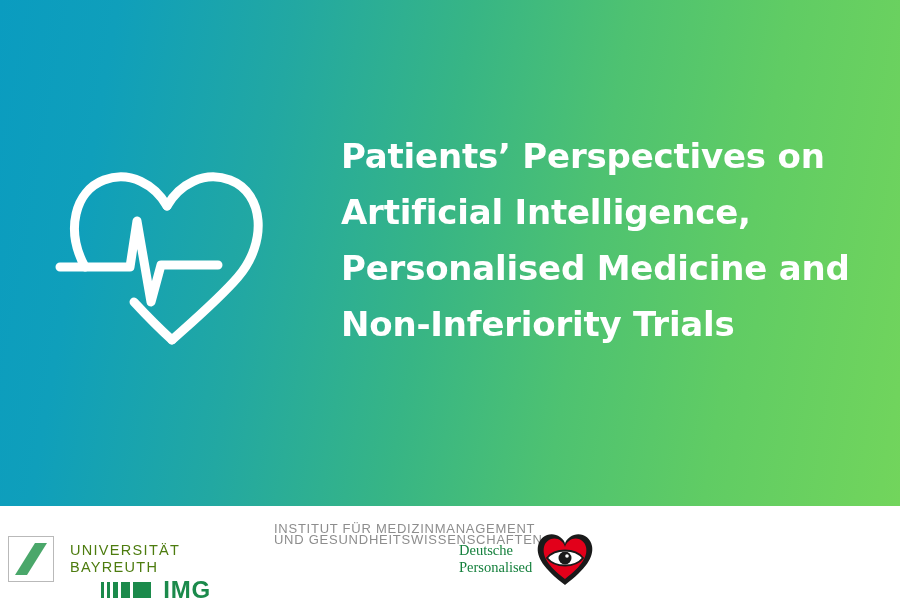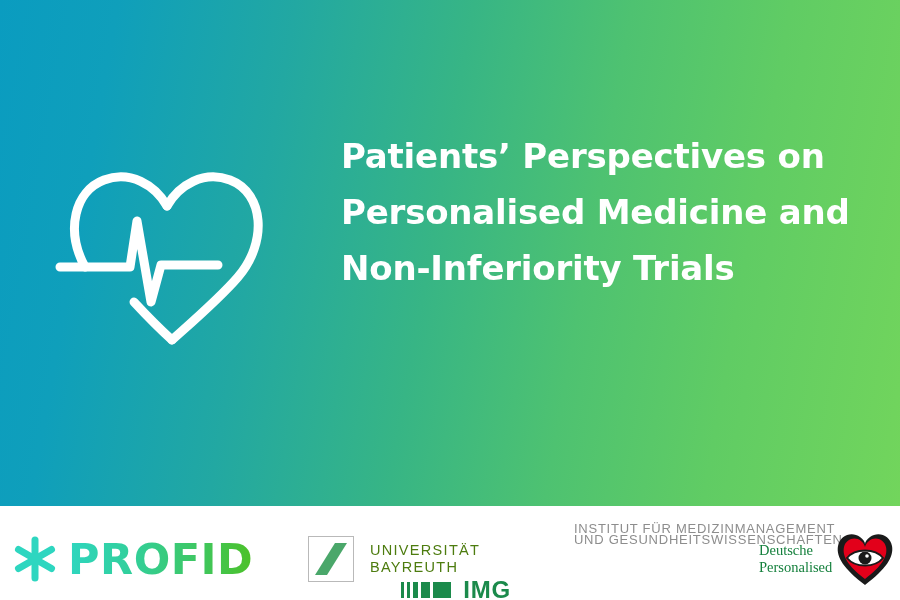--- a/index.html
+++ b/index.html
@@ -207,38 +207,29 @@
                  C 168 136, 140 160, 120 178"></path>
 
         <path d="M120 178 C 109 168, 95 154, 82 140"></path>
 
         <path d="M8 105 H 64 L 70 105 L 78 105 L 85 59 L 99 140 L 109 103 L 116 103 H 166"></path>
       </svg>
     </div>
 
     <div id="title-block">
       <div class="title-line">Patients’ Perspectives on</div>
+      <div class="title-line">Artificial Intelligence,</div>
       <div class="title-line">Personalised Medicine and</div>
       <div class="title-line">Non-Inferiority Trials</div>
     </div>
 
   </div>
 
   <div id="footer">
 
-    <div class="logo-slot" id="logo-profid">
-      <span id="profid-asterisk">
-        <svg viewBox="0 0 46 48" xmlns="http://www.w3.org/2000/svg" stroke="#2ed6c0" stroke-width="7" stroke-linecap="round">
-          <line x1="23" y1="5" x2="23" y2="43"></line>
-          <line x1="6.5" y1="14.5" x2="39.5" y2="33.5"></line>
-          <line x1="6.5" y1="33.5" x2="39.5" y2="14.5"></line>
-        </svg>
-      </span>
-      <span id="profid-word">PROFID</span>
-    </div>
 
     <div class="logo-slot" id="logo-bayreuth">
       <span id="bayreuth-mark">
         <svg viewBox="0 0 44 44" xmlns="http://www.w3.org/2000/svg">
           <polygon points="6,38 26,6 38,6 18,38" fill="#4aa76a"></polygon>
         </svg>
       </span>
       <span id="bayreuth-text">
         <span>UNIVERSITÄT</span><br>
         <span>BAYREUTH</span>

